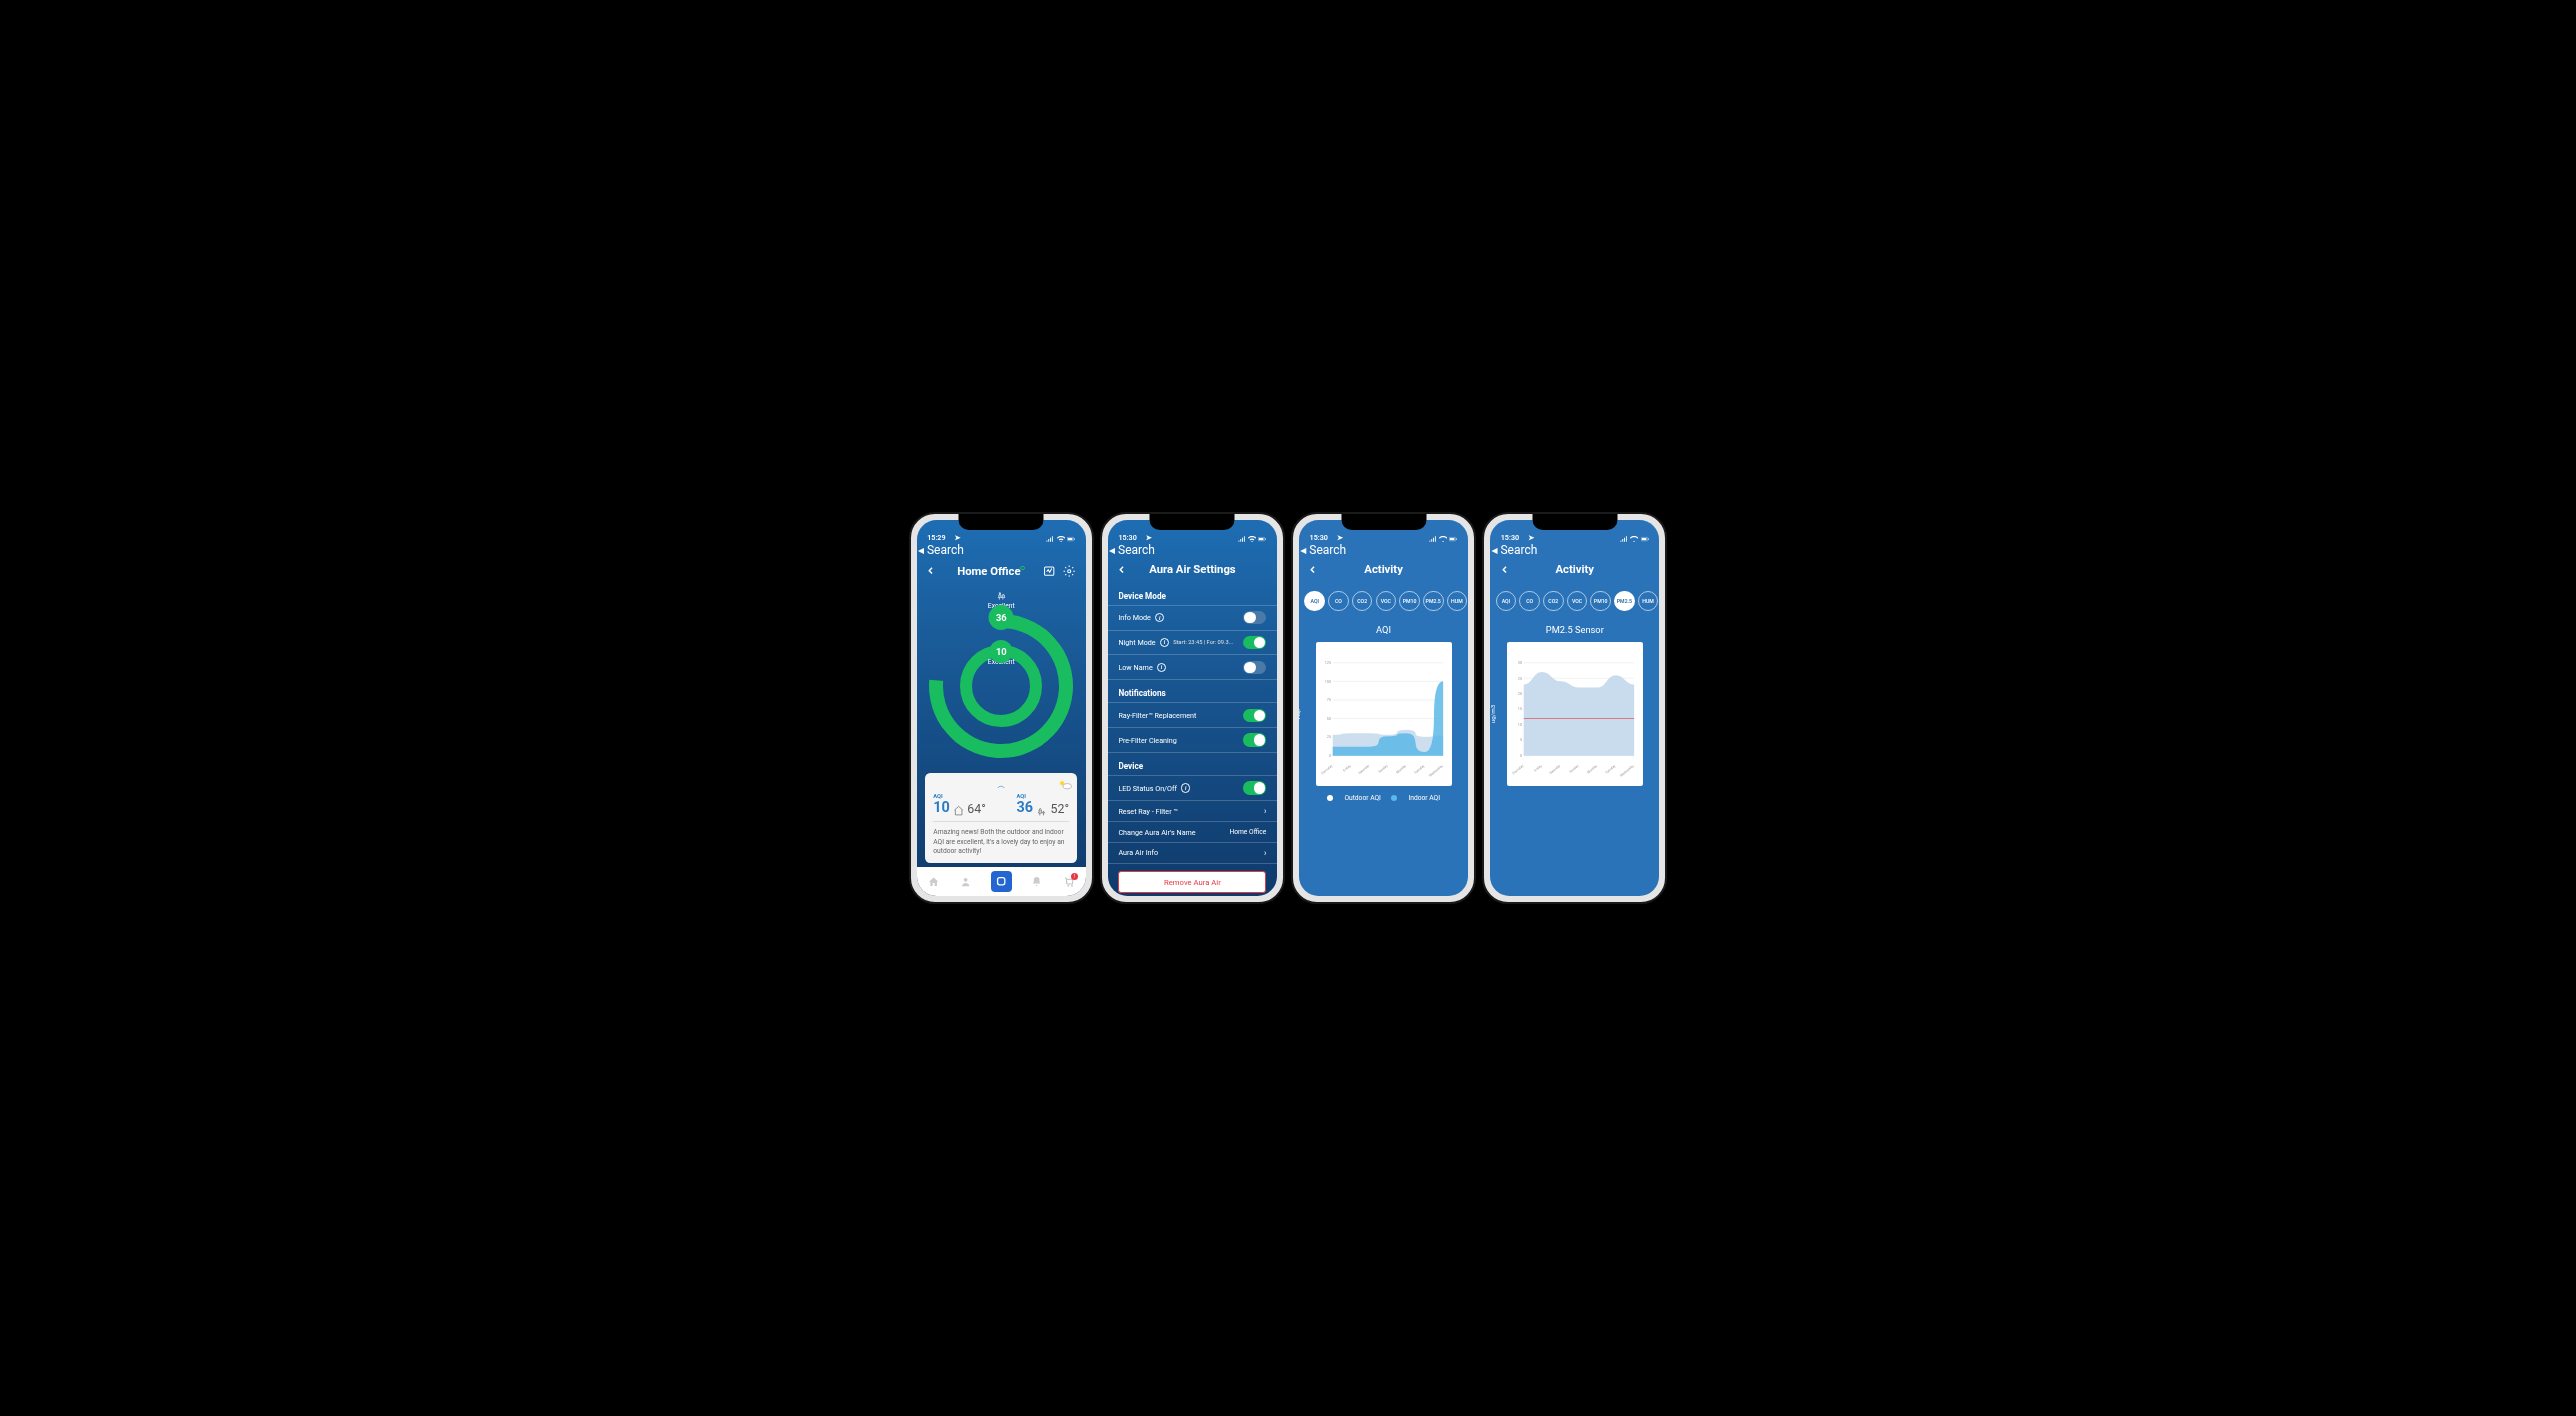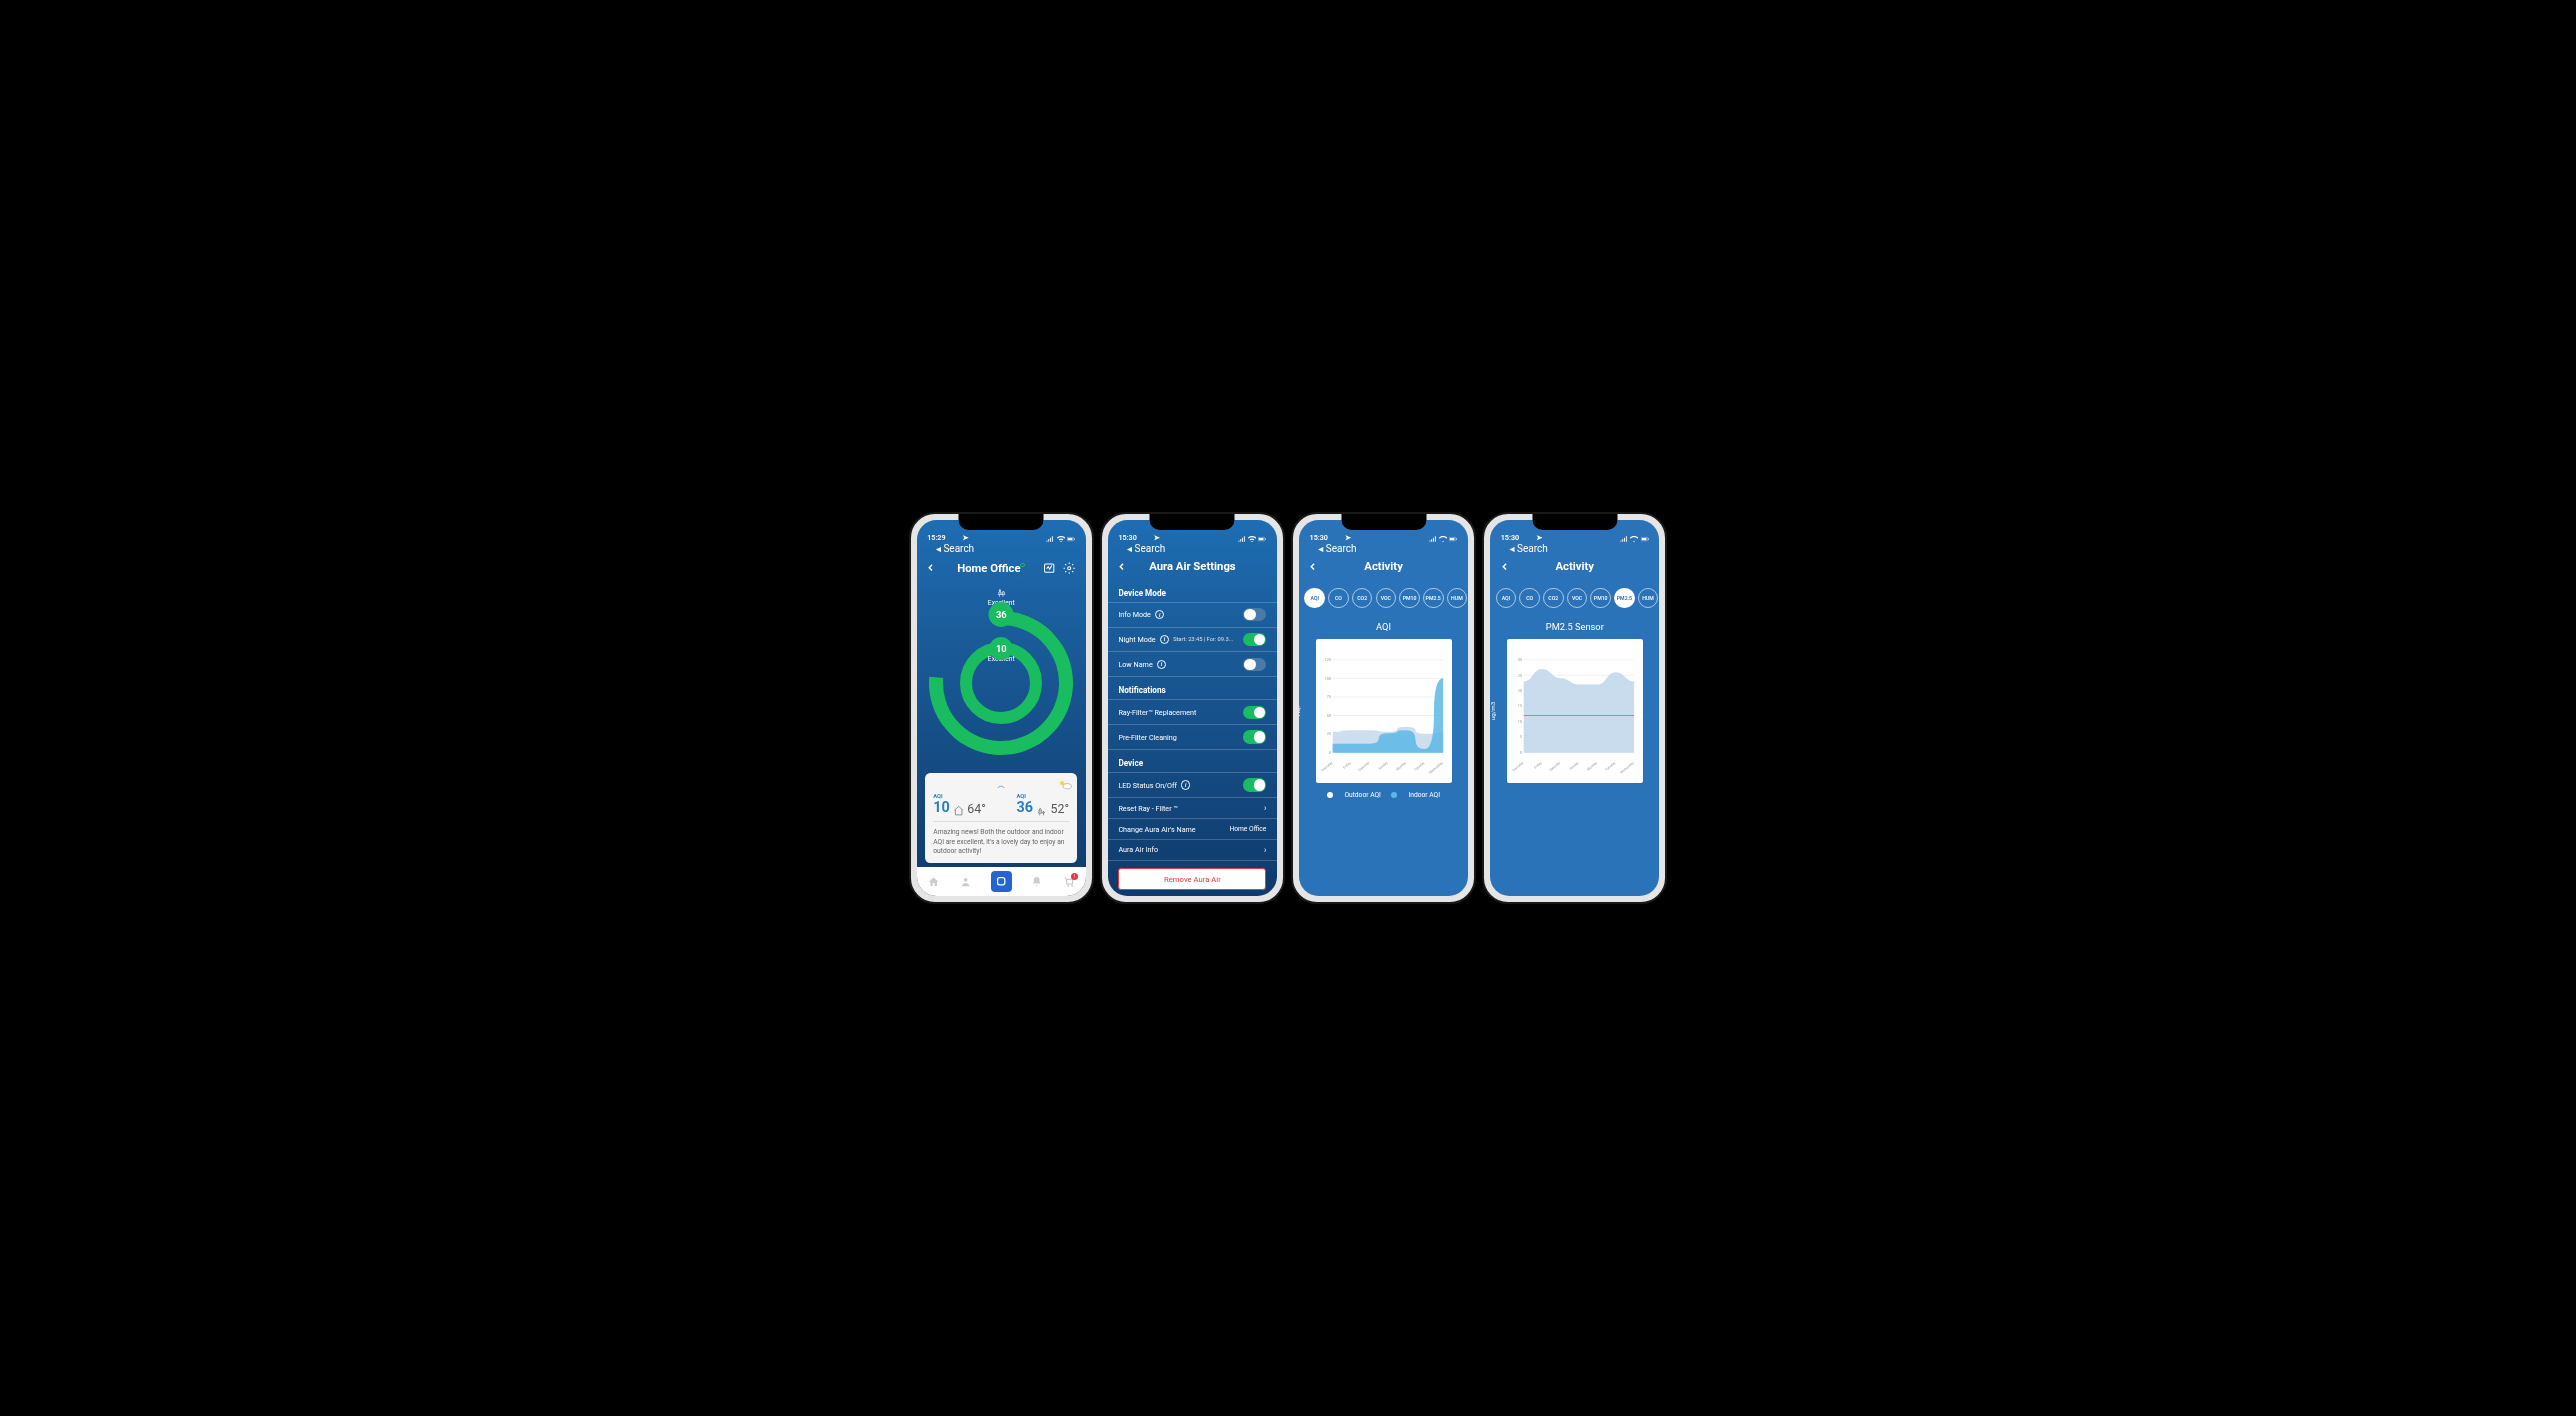--- a/index.html
+++ b/index.html
@@ -1,24 +1,24 @@
 <!DOCTYPE html>
 <html style="font-size:8.2px"><head>
 <meta charset="utf-8">
 <style>
 *{margin:0;padding:0;box-sizing:border-box;font-family:-apple-system,BlinkMacSystemFont,"Segoe UI",Roboto,sans-serif}
 body{background:#000;display:flex;gap:6.2px;justify-content:center;padding:10.3px;min-height:100vh;align-items:center}
 .phone{width:185px;height:392px;background:#e5e5e5;border-radius:26px;padding:6.2px;position:relative;border:2.1px solid #1a1a1a}
 .screen{width:100%;height:100%;background:linear-gradient(180deg,#1e6db3 0%,#1a5c9a 30%,#0f3a6b 100%);border-radius:19.6px;overflow:hidden;position:relative;display:flex;flex-direction:column}
 .notch{position:absolute;top:0;left:50%;transform:translateX(-50%);width:85px;height:15.5px;background:#000;border-radius:0 0 10.3px 10.3px;z-index:100}
 .status-bar{height:23px;display:flex;justify-content:space-between;align-items:flex-end;padding:0 10.3px 1px;color:#fff;font-size:7.2px;font-weight:600}
-.status-left{display:flex;align-items:flex-end;gap:17px}
+.status-left{display:flex;align-items:flex-end;gap:9px}
 .status-right{display:flex;align-items:center;gap:2.1px}
 .status-right svg{width:8.2px;height:6.2px}
-.search-back{color:#fff;font-size:10px;padding:0 19px}
+.search-back{color:#fff;font-size:12px;padding:0 1px}
 .header{display:flex;align-items:center;justify-content:space-between;padding:6.2px 8.2px;color:#fff}
 .header-title{font-size:11.3px;font-weight:700;flex:1;text-align:center}
 .back-btn{width:15.5px;display:flex;align-items:center;cursor:pointer}
 .header-icons{display:flex;gap:5.2px}
 .icon-btn{width:15.5px;height:15.5px;display:flex;align-items:center;justify-content:center;cursor:pointer}
 .content{flex:1;overflow:hidden;display:flex;flex-direction:column}
 
 .rings-area{flex:1;display:flex;flex-direction:column;align-items:center;padding-top:6.2px;position:relative}
 .ring-label{color:#fff;font-size:6.7px;margin-bottom:1px}
 .rings{position:relative;width:144px;height:144px;margin-top:3.1px}

